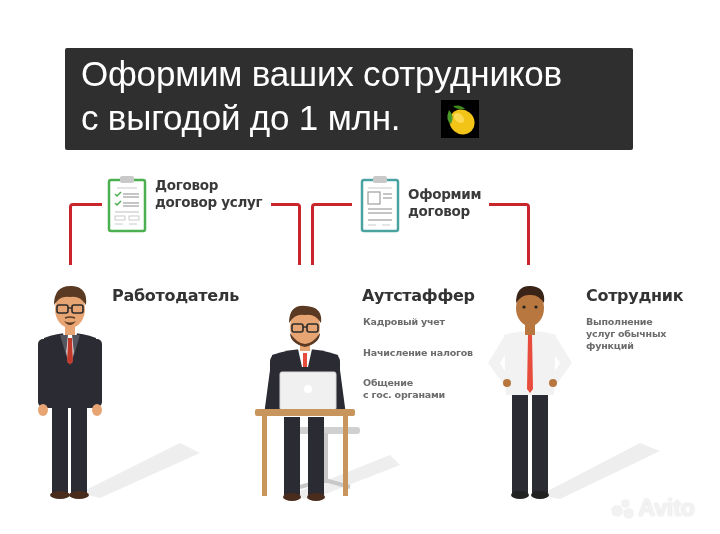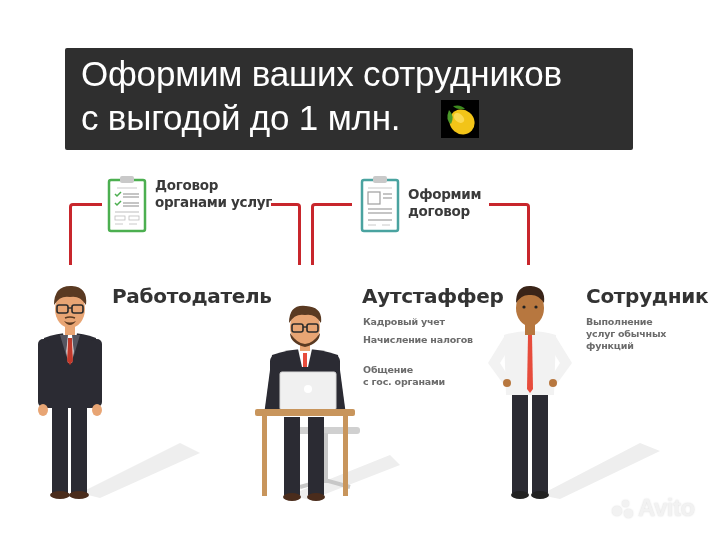--- a/index.html
+++ b/index.html
@@ -26,21 +26,21 @@
   
   .bracket { position: absolute; border-color: #c8262c; border-style: solid; border-width: 0; }
 
   
   .contract-label {
     position: absolute; color: #3a3a3a; font-weight: bold; font-size: 13.5px; line-height: 17px;
     font-family: "DejaVu Sans", sans-serif; letter-spacing: -0.3px;
   }
 
   .role-title {
-    position: absolute; color: #333333; font-weight: bold; font-size: 20px; line-height: 18px;
+    position: absolute; color: #333333; font-weight: bold; font-size: 16px; line-height: 18px;
     letter-spacing: -0.3px; white-space: nowrap; text-align: center;
   }
   .role-desc {
     position: absolute; color: #6b6b6b; font-weight: bold; font-size: 9.5px; line-height: 12px;
     letter-spacing: -0.2px;
   }
   .role-desc div { white-space: nowrap; }
 
   .watermark {
     position: absolute; left: 612px; top: 494px; color: #f2f2f2; font-weight: bold;
@@ -82,21 +82,21 @@
     <line x1="16" y1="31" x2="32" y2="31" stroke="#9e9e9e" stroke-width="1.2"></line>
     <line x1="8" y1="37" x2="32" y2="37" stroke="#bdbdbd" stroke-width="1"></line>
     <rect x="8" y="41" width="10" height="4" fill="none" stroke="#bdbdbd" stroke-width="0.8"></rect>
     <rect x="22" y="41" width="10" height="4" fill="none" stroke="#bdbdbd" stroke-width="0.8"></rect>
     <line x1="8" y1="49" x2="16" y2="49" stroke="#bdbdbd" stroke-width="0.8"></line>
     <line x1="22" y1="49" x2="30" y2="49" stroke="#bdbdbd" stroke-width="0.8"></line>
   </svg>
 </div>
 <div class="contract-label" style="left:155px; top:177px;">
   <div>Договор</div>
-  <div>органами услуг</div>
+  <div>договор услуг</div>
 </div>
 
 <div class="abs" style="left:360px; top:175px; width:40px; height:58px;">
   <svg width="40" height="58" viewBox="0 0 40 58">
     <rect x="2" y="5" width="36" height="51" rx="2" fill="#fff" stroke="#4aa3a0" stroke-width="2.5"></rect>
     <rect x="13" y="1" width="14" height="7" rx="2" fill="#c9c9c9"></rect>
     <line x1="8" y1="13" x2="32" y2="13" stroke="#c9c9c9" stroke-width="1"></line>
     <rect x="8" y="17" width="12" height="12" fill="none" stroke="#9e9e9e" stroke-width="1.2"></rect>
     <line x1="23" y1="19" x2="32" y2="19" stroke="#9e9e9e" stroke-width="1.2"></line>
     <line x1="23" y1="23" x2="32" y2="23" stroke="#9e9e9e" stroke-width="1.2"></line>
@@ -110,21 +110,21 @@
 <div class="contract-label" style="left:408px; top:186px;">
   <div>Оформим</div>
   <div>договор</div>
 </div>
 
 <div class="role-title" style="left:112px; top:287px;">Работодатель</div>
 <div class="role-title" style="left:362px; top:287px;">Аутстаффер</div>
 <div class="role-title" style="left:586px; top:287px;">Сотрудник</div>
 
 <div class="role-desc" style="left:363px; top:316px;">
-  <div style="margin-bottom:6px;">Кадровый учет</div>
+  <div style="margin-bottom:19px;">Кадровый учет</div>
   <div style="margin-bottom:18px;">Начисление налогов</div>
   <div>Общение</div>
   <div>с гос. органами</div>
 </div>
 
 <div class="role-desc" style="left:586px; top:316px;">
   <div>Выполнение</div>
   <div>услуг обычных</div>
   <div>функций</div>
 </div>

